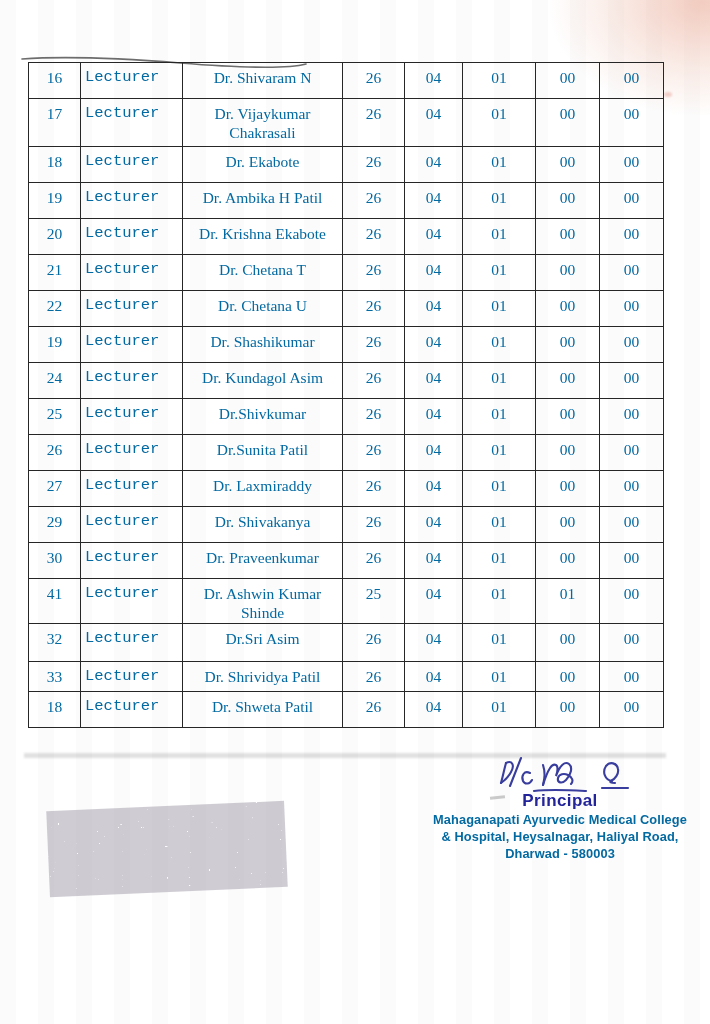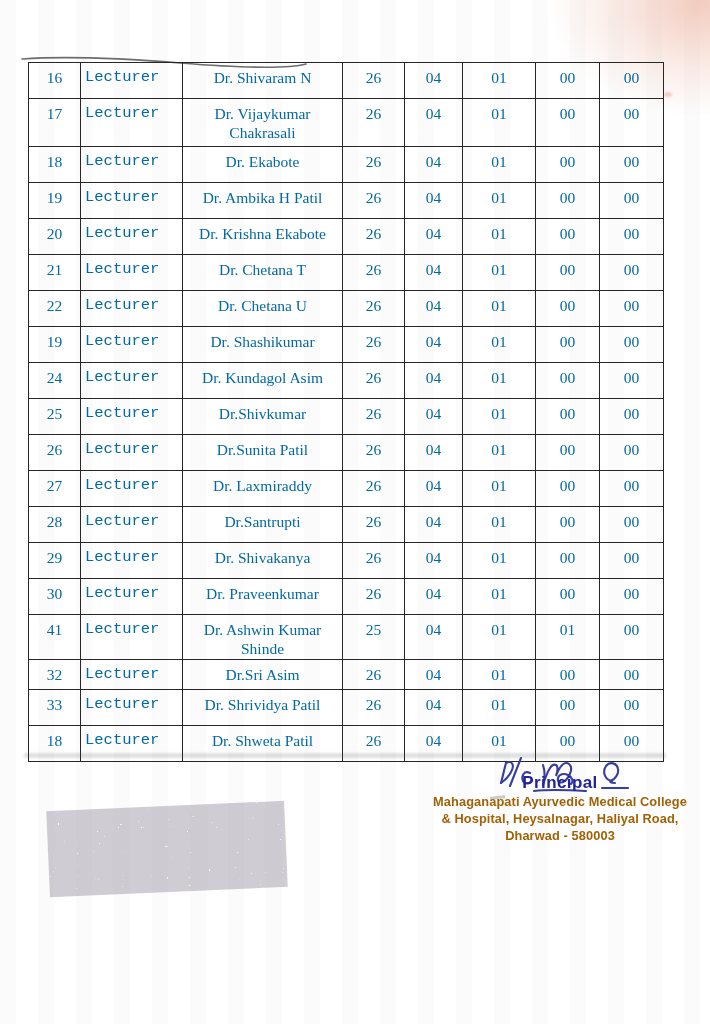--- a/index.html
+++ b/index.html
@@ -51,30 +51,30 @@
   td.c-num{text-align:center;}
   
   .table-shadow{
     position:absolute;left:24px;top:753px;width:642px;height:5px;
     background:rgba(70,70,70,0.16);filter:blur(1.3px);pointer-events:none;
   }
   
   .signature{position:absolute;left:496px;top:756px;}
   .signature path{fill:none;stroke:#383d9e;stroke-width:2.1;stroke-linecap:round;}
   .footer{
-    position:absolute;left:413px;top:773px;width:294px;
+    position:absolute;left:413px;top:791px;width:294px;
     text-align:center;
     font-family:"Liberation Sans", sans-serif;
     color:#2e2e9e;
   }
   .footer .title{
     font-size:17px;font-weight:bold;color:#23249a;letter-spacing:0.4px;
   }
   .footer .org{
-    font-size:12.8px;font-weight:bold;line-height:17px;color:#a16207;
+    font-size:12.8px;font-weight:bold;line-height:17px;color:#0369a1;
     letter-spacing:0.1px;
   }
   .footer .org:first-of-type{margin-top:2px;}
   .faint-dash{
     position:absolute;left:490px;top:796px;width:15px;height:3px;
     background:rgba(110,110,110,0.35);transform:rotate(-6deg);filter:blur(0.4px);
   }
   
   .stamp{
     position:absolute;left:48px;top:806px;opacity:0.5;
@@ -220,30 +220,20 @@
           <td class="c-sl">27</td>
           <td class="c-desig">Lecturer</td>
           <td class="c-name">Dr. Laxmiraddy</td>
           <td class="c-num">26</td>
           <td class="c-num">04</td>
           <td class="c-num">01</td>
           <td class="c-num">00</td>
           <td class="c-num">00</td>
         </tr>
         <tr>
-          <td class="c-sl">28</td>
-          <td class="c-desig">Lecturer</td>
-          <td class="c-name">Dr.Santrupti</td>
-          <td class="c-num">26</td>
-          <td class="c-num">04</td>
-          <td class="c-num">01</td>
-          <td class="c-num">00</td>
-          <td class="c-num">00</td>
-        </tr>
-        <tr>
           <td class="c-sl">29</td>
           <td class="c-desig">Lecturer</td>
           <td class="c-name">Dr. Shivakanya</td>
           <td class="c-num">26</td>
           <td class="c-num">04</td>
           <td class="c-num">01</td>
           <td class="c-num">00</td>
           <td class="c-num">00</td>
         </tr>
         <tr>

